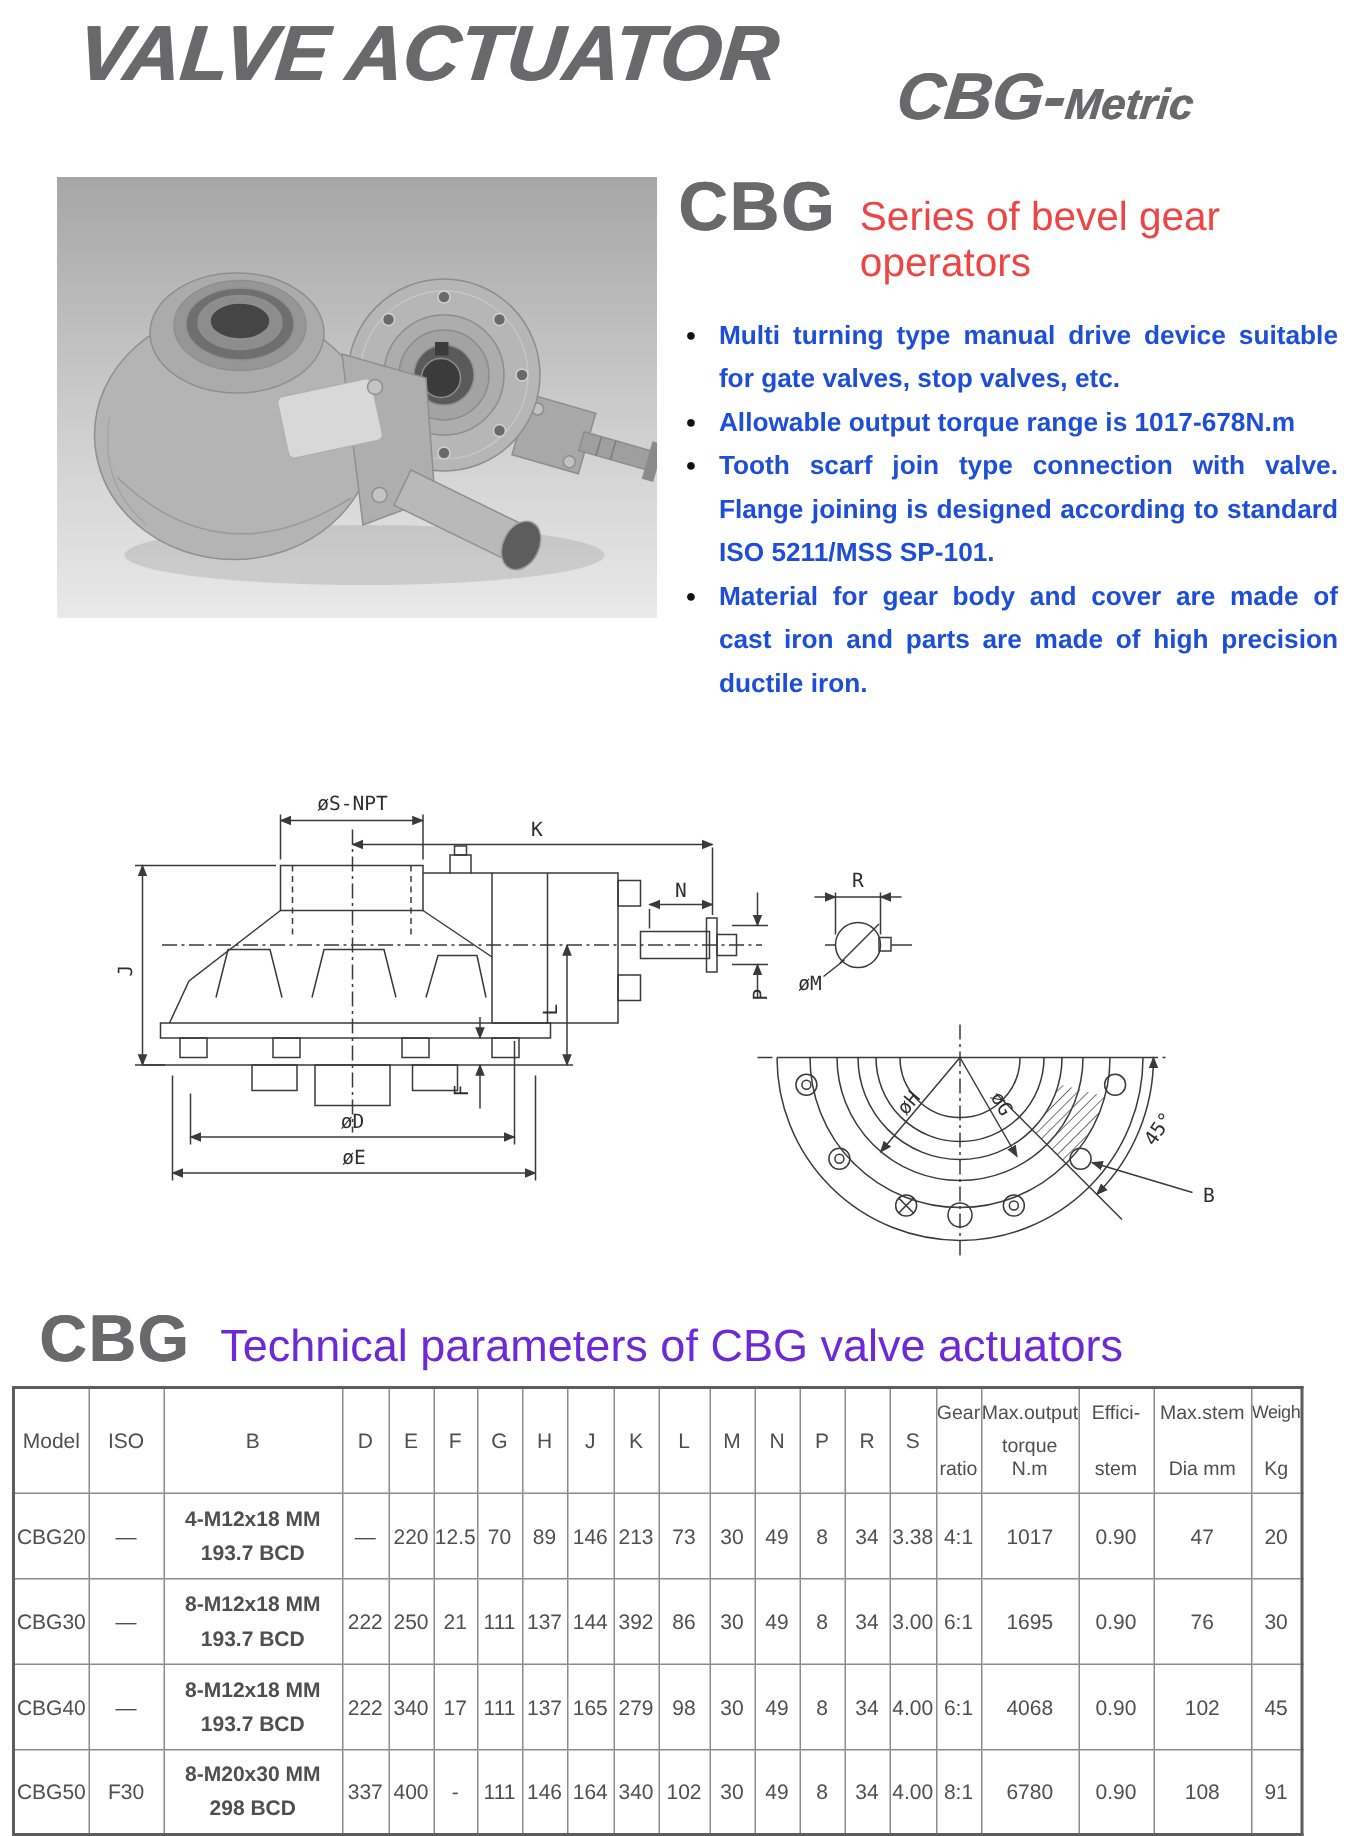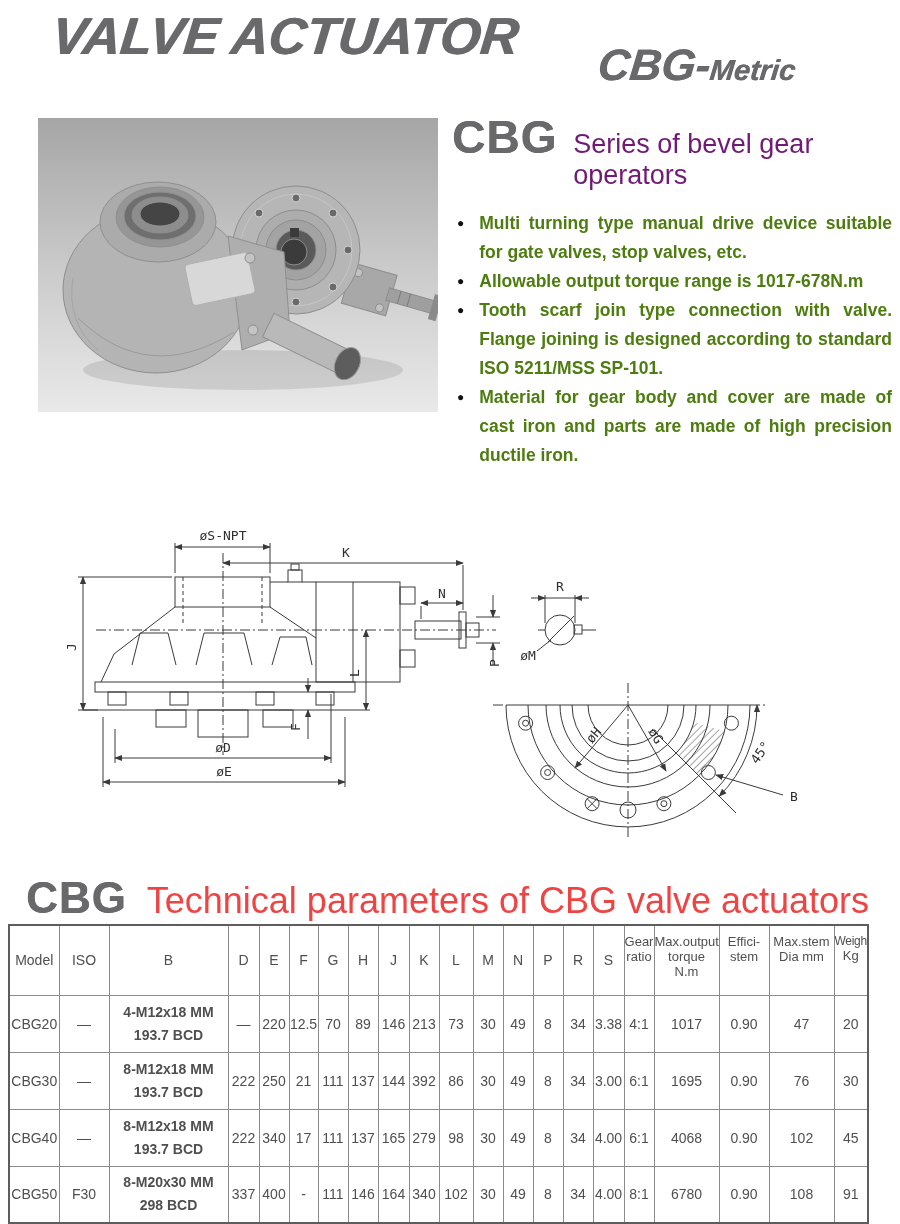--- a/index.html
+++ b/index.html
@@ -12,42 +12,42 @@
   .masthead-model { position:absolute; left:598px; top:40px; color:#69696b; font-style:italic; font-weight:700;
     transform:skewX(-6deg); text-shadow:0.5px 0 0 #69696b; white-space:nowrap; }
   .masthead-model .big { font-size:44px; }
   .masthead-model .small { font-size:29px; }
 
   
   .photo { position:absolute; left:38px; top:118px; width:400px; height:294px; }
   .intro-text { position:absolute; left:452px; top:110px; width:440px; }
   .intro-head { display:flex; align-items:baseline; gap:16px; }
   .intro-head .abbr { font-size:46px; font-weight:700; color:#69696b; letter-spacing:1px; text-shadow:0.5px 0 0 #69696b; }
-  .intro-head .sub { font-size:27px; color:#701a75; }
+  .intro-head .sub { font-size:27px; color:#ef4444; }
   ul.features { list-style:none; margin-top:18px; }
   ul.features li { display:flex; gap:15px; }
   ul.features .dot { font-size:12px; line-height:29px; color:#111; padding-left:5px; }
-  ul.features .btxt { flex:1; font-size:17.5px; font-weight:700; color:#4d7c0f; line-height:29px; text-align:justify; }
+  ul.features .btxt { flex:1; font-size:17.5px; font-weight:700; color:#1d4ed8; line-height:29px; text-align:justify; }
 
   
-  .drawing { position:absolute; left:48px; top:495px; width:840px; height:365px; }
+  .drawing { position:absolute; left:60px; top:495px; width:840px; height:365px; }
   .drawing text { font-family:"DejaVu Sans Mono","Liberation Mono",monospace; }
 
   
   .params-head { position:absolute; left:26px; top:868px; display:flex; align-items:baseline; gap:20px; }
   .params-head .abbr { font-size:44px; font-weight:700; color:#69696b; letter-spacing:1px; text-shadow:0.5px 0 0 #69696b; }
-  .params-head .sub { font-size:36px; color:#ef4444;margin-top:12px; }
+  .params-head .sub { font-size:30px; color:#6d28d9;margin-top:12px; }
 
   .params-table-wrap { position:absolute; left:8px; top:924px; }
   table.params { border-collapse:collapse; table-layout:fixed; width:860px; border:2px solid #5d5d5d; }
   table.params th, table.params td { border:1px solid #8b8b8b; text-align:center; vertical-align:middle;
     color:#4f4f4f; font-size:14px; font-weight:400; padding:0; overflow:hidden; }
   table.params thead tr { height:70px; }
   table.params tbody tr { height:57px; }
-  table.params .h2 { display:flex; flex-direction:column; height:56px; padding:2px 0; font-size:13px; }
+  table.params .h2 { display:flex; flex-direction:column; justify-content:space-between; height:56px; padding:2px 0; font-size:13px; }
   table.params th.wt .h2 div:first-child { font-size:12px; letter-spacing:-0.3px; }
   table.params td .cl { line-height:23px;font-weight:bold; }
 </style>
 </head>
 <body>
 
 <div class="page">
 
   <div class="masthead-title">VALVE ACTUATOR</div>
   <div class="masthead-model">

